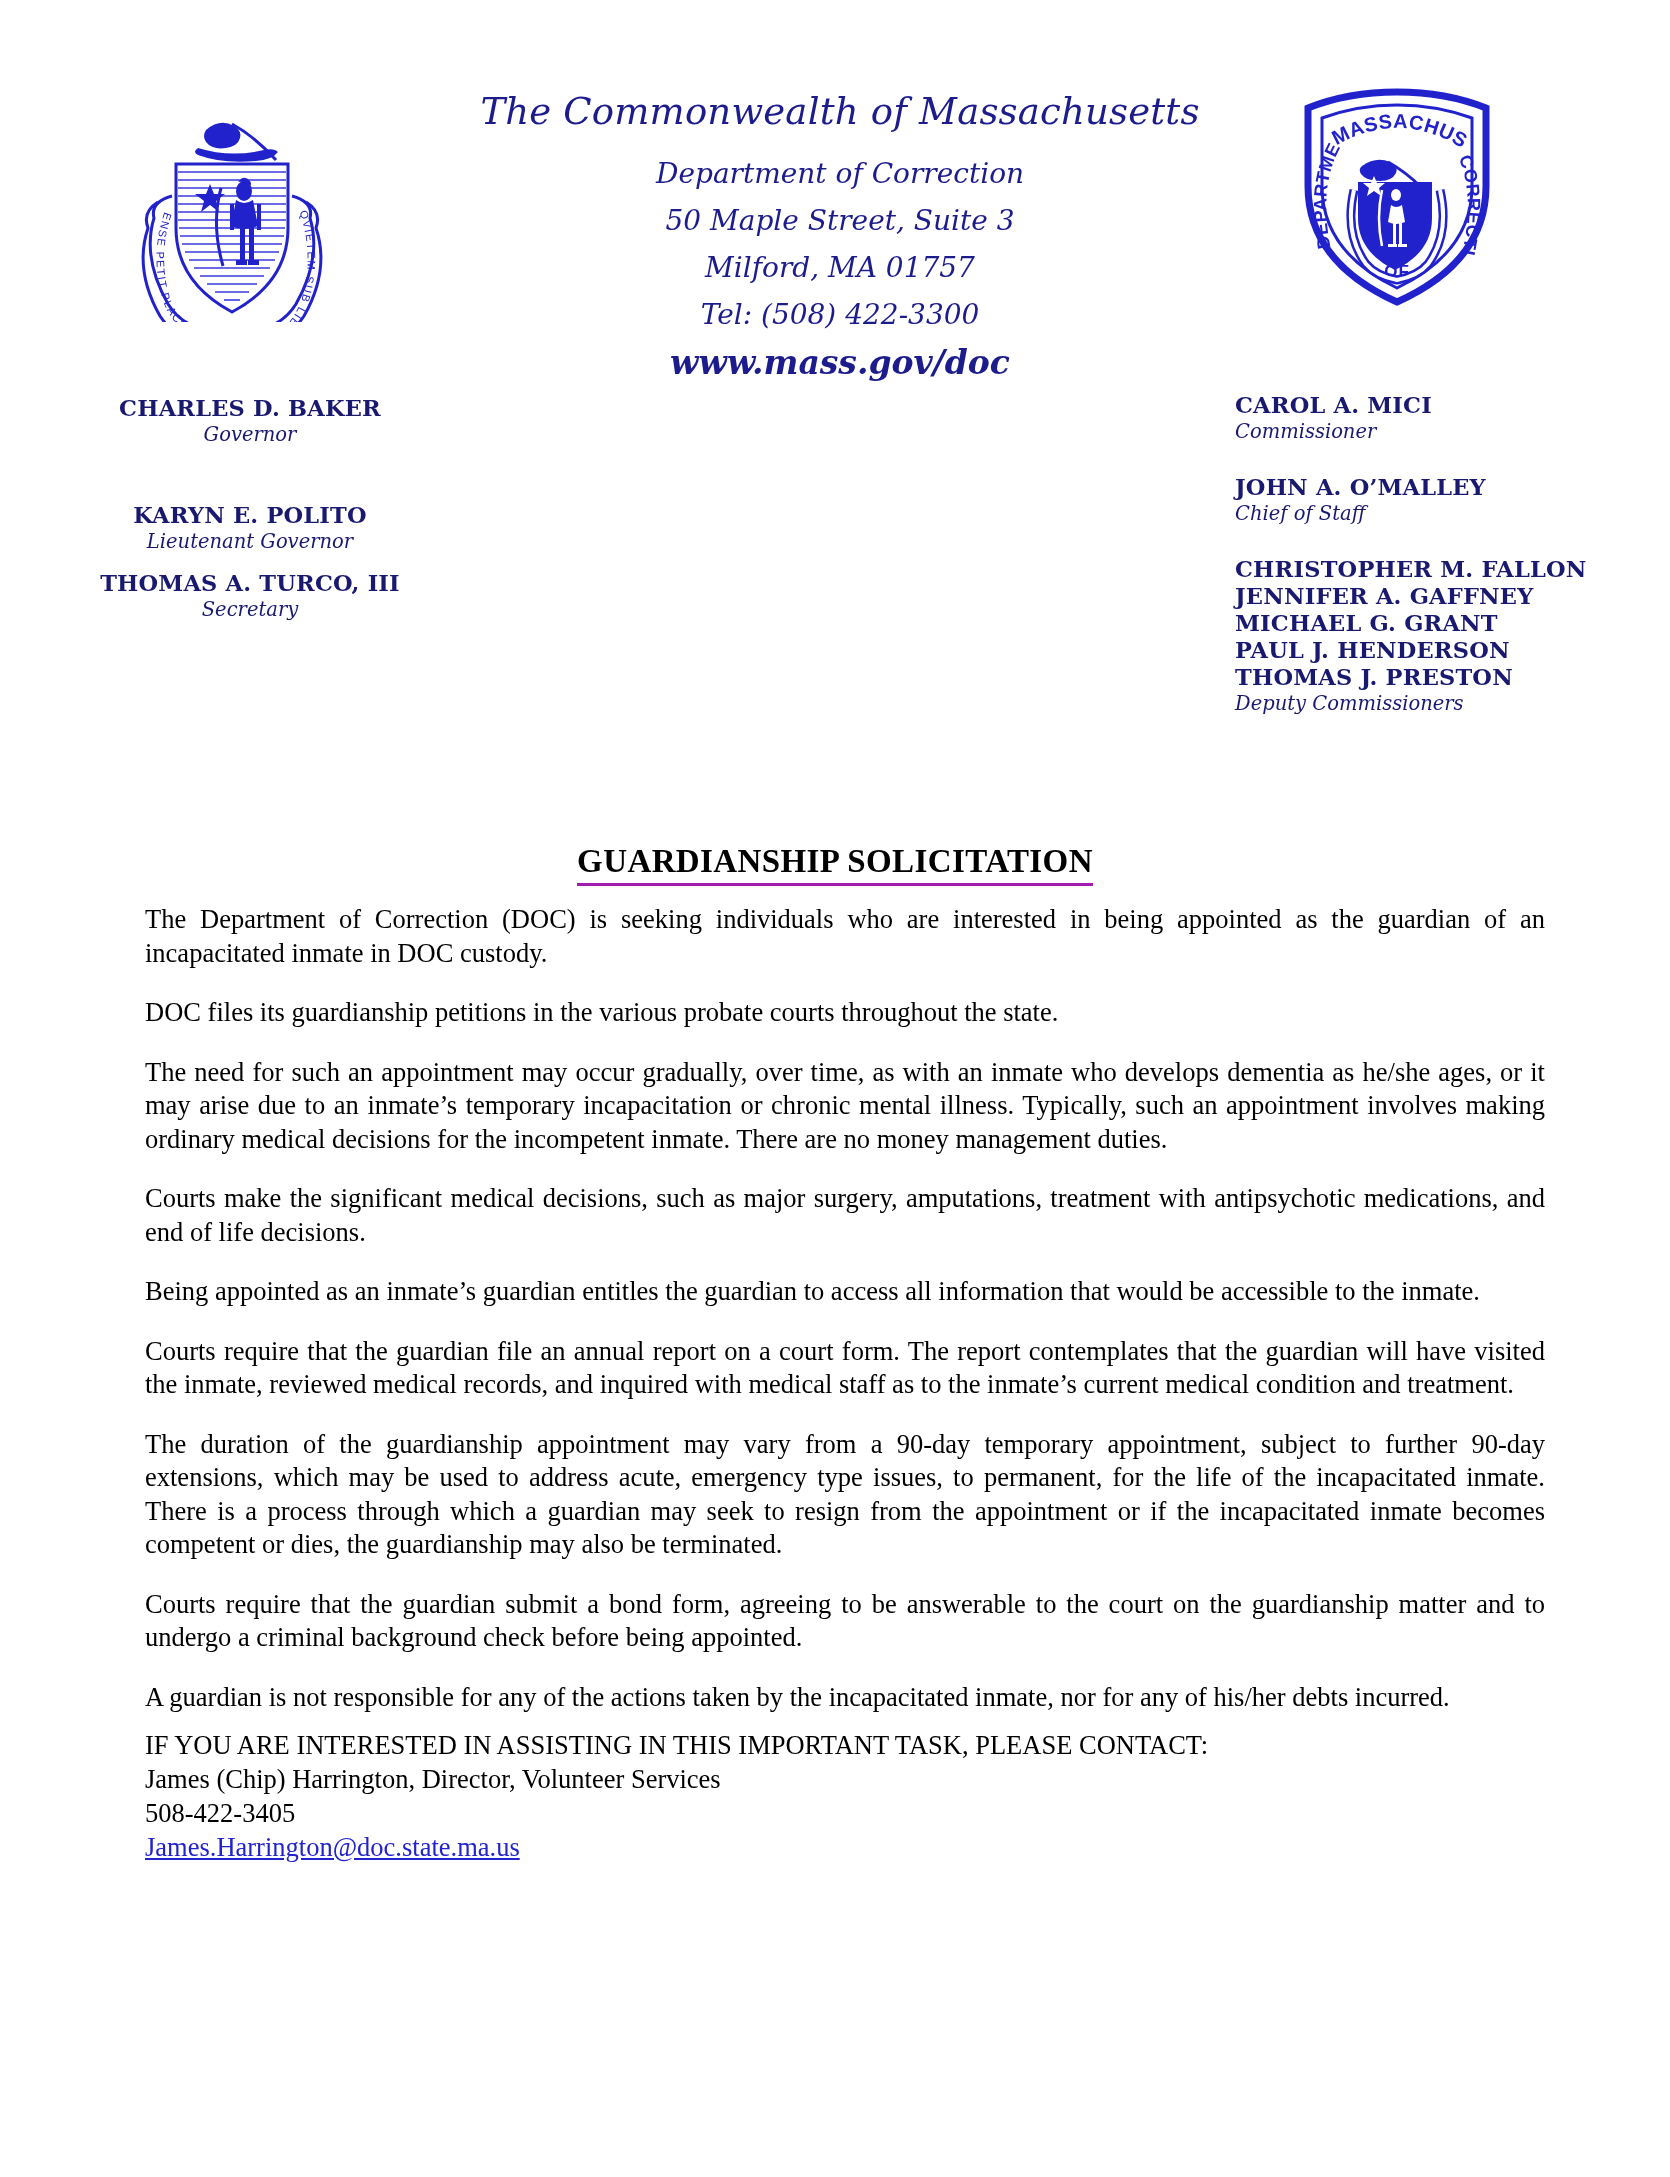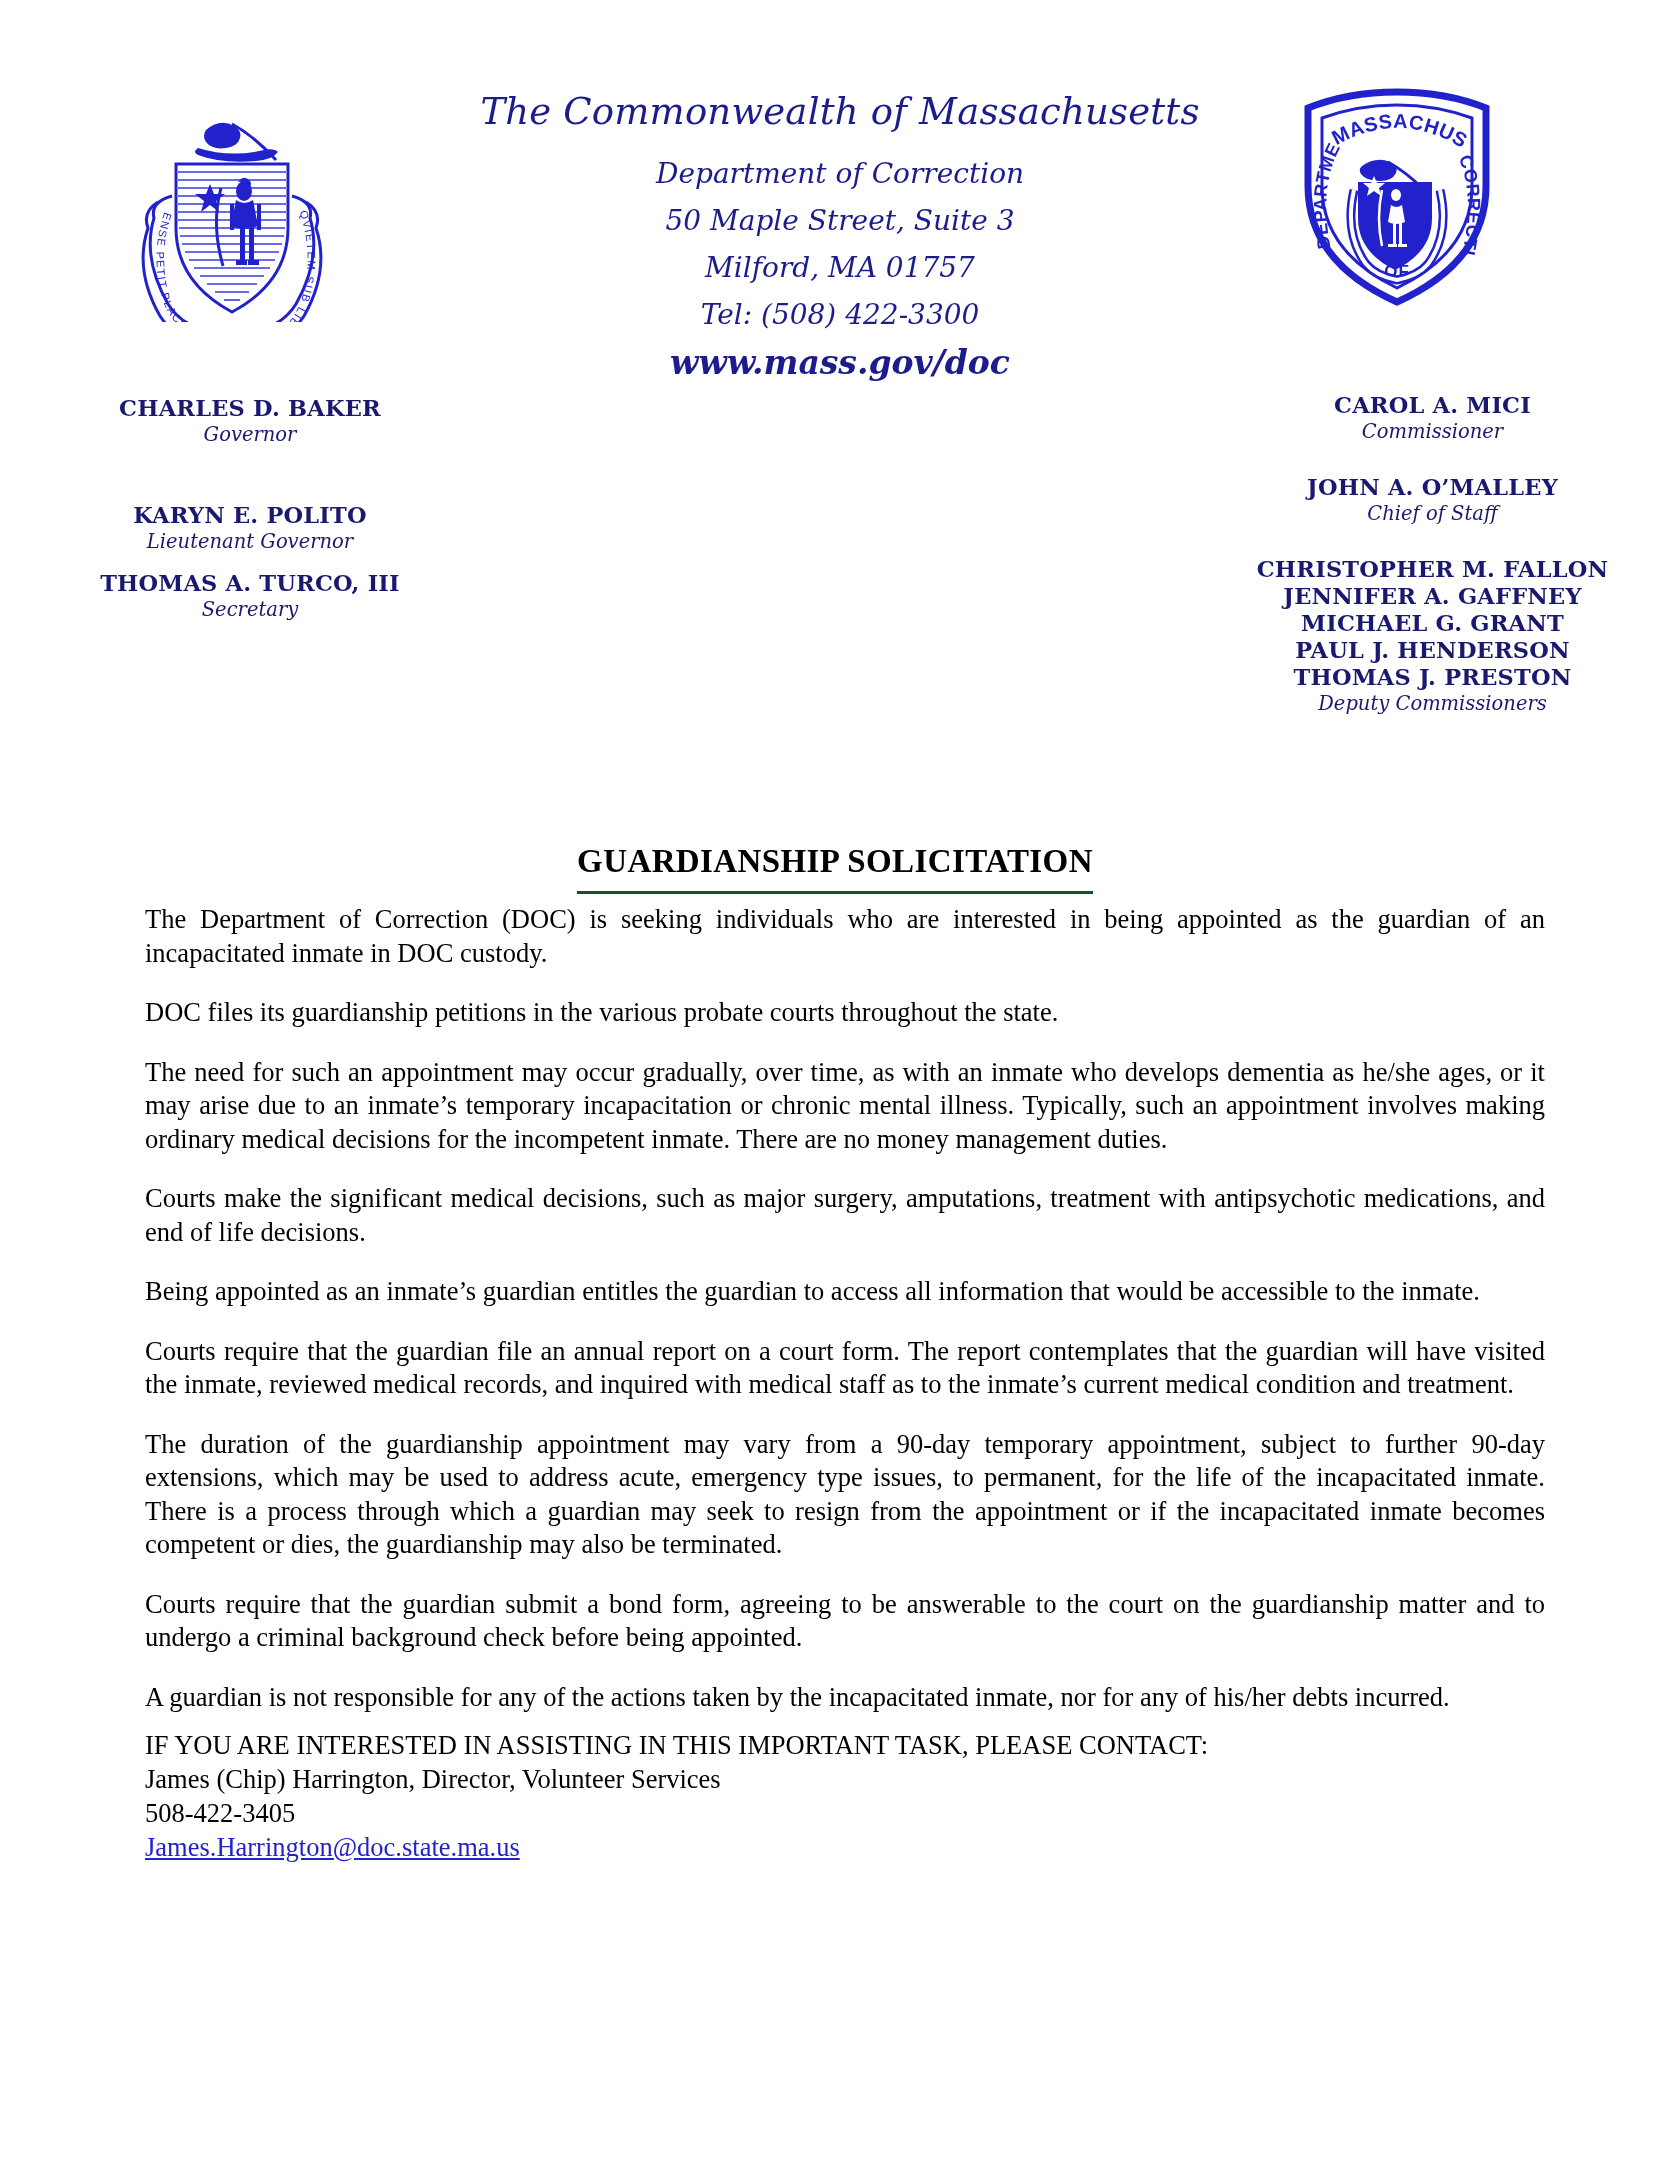--- a/index.html
+++ b/index.html
@@ -82,21 +82,21 @@
     top: 395px;
     width: 390px;
     text-align: center;
     color: #191970;
   }
   .officials-right {
     position: absolute;
     left: 1235px;
     top: 392px;
     width: 395px;
-    text-align: center;
+    text-align: left;
     color: #191970;
   }
   .name {
     font-family: "DejaVu Serif", "Liberation Serif", serif;
     font-weight: bold;
     font-size: 22.5px;
     line-height: 27px;
     letter-spacing: 0.2px;
   }
   .title {
@@ -115,22 +115,22 @@
     left: 0;
     top: 843px;
     width: 1670px;
     text-align: center;
     font-family: "Liberation Serif", serif;
     font-weight: bold;
     font-size: 33px;
     letter-spacing: 0.4px;
   }
   .doc-title span {
-    border-bottom: 3px solid #14532d;
-    padding-bottom: 12px;
+    border-bottom: 3px solid #a21caf;
+    padding-bottom: 4px;
   }
 
   .body-wrap {
     position: absolute;
     left: 145px;
     top: 903px;
     width: 1400px;
   }
   p.para {
     margin: 0 0 26px 0;

